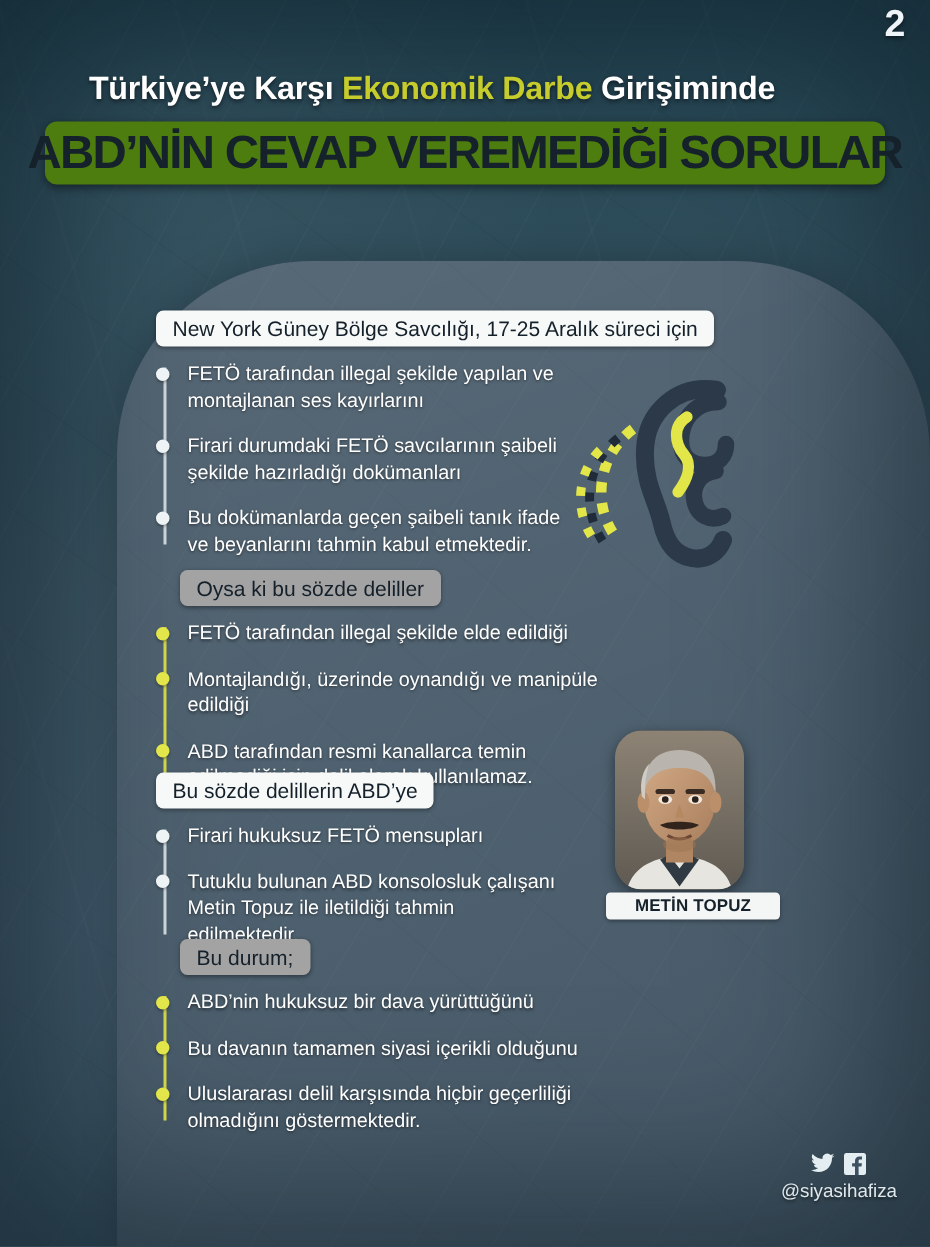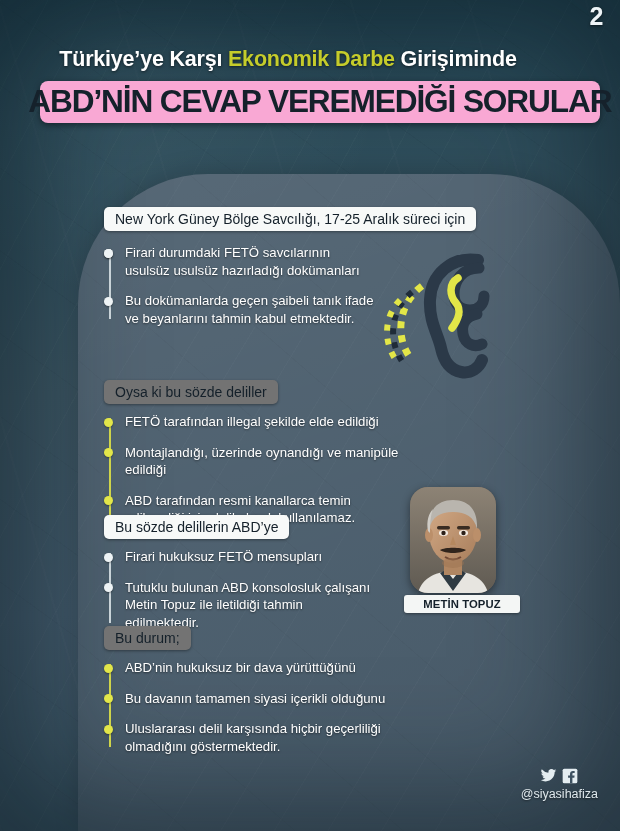--- a/index.html
+++ b/index.html
@@ -46,23 +46,23 @@
     position:absolute; top:47px; left:0; width:576px;
     text-align:center;
     font-size:21.5px; font-weight:bold; color:#ffffff;
     text-shadow:0 1px 3px rgba(0,0,0,.55);
     letter-spacing:-0.2px;
     white-space:nowrap;
   }
   #subtitle .hl{ color:#c5cc2b; }
 
   #titlebar{
-    position:absolute; top:81px; left:40px;
+    position:absolute; top:81px; left:30px;
     width:560px; height:42px;
-    background:#f9a8d4;
+    background:#4d7c0f;
     border-radius:8px;
     box-shadow:0 2px 6px rgba(0,0,0,.45);
     display:flex; align-items:center; justify-content:center;
   }
   #titlebar span{
     font-size:31px; font-weight:bold; color:#15212b;
     letter-spacing:-1.1px;
     transform:scaleX(1.02);
     white-space:nowrap;
   }
@@ -91,21 +91,21 @@
     display:inline-block;
     padding:3.5px 11px 4.5px 11px;
     border-radius:5px;
     font-size:14px; font-weight:normal;
     color:#14202a;
     white-space:nowrap;
     box-shadow:0 1px 3px rgba(0,0,0,.38);
     position:relative; z-index:3;
   }
   .pill.white{ background:#f7f9f8; }
-  .pill.yellow{ background:#737373; }
+  .pill.yellow{ background:#a3a3a3;margin-left:16px; }
 
   .bullets{ position:relative; margin-top:9px; padding-left:21px; }
   .bullets .spine{
     position:absolute; left:4.5px; top:5px; bottom:8px; width:2px;
   }
   .bullets.white .spine{ background:#c9d3d8; }
   .bullets.yellow .spine{ background:#cfd44a; }
 
   .bullet{ position:relative; margin-bottom:13px; }
   .bullet:last-child{ margin-bottom:0; }
@@ -176,24 +176,25 @@
 <div id="titlebar">
   <span>ABD’NİN CEVAP VEREMEDİĞİ SORULAR</span>
 </div>
 
 <div class="section" style="top:207px;">
   <span class="pill white">New York Güney Bölge Savcılığı, 17-25 Aralık süreci için</span>
   <div class="bullets white">
     <div class="spine"></div>
     <div class="bullet">
       <span class="dot"></span>
-    </div>
-    <div class="bullet">
-      <span class="dot"></span>
-      <div class="btext" style="max-width:250px;">Firari durumdaki FETÖ savcılarının usulsüz usulsüz hazırladığı dokümanları</div>
+      <div class="btext" style="max-width:250px;">FETÖ tarafından illegal şekilde yapılan ve montajlanan ses kayırlarını</div>
+    </div>
+    <div class="bullet">
+      <span class="dot"></span>
+      <div class="btext" style="max-width:250px;">Firari durumdaki FETÖ savcılarının şaibeli şekilde hazırladığı dokümanları</div>
     </div>
     <div class="bullet">
       <span class="dot"></span>
       <div class="btext" style="max-width:250px;">Bu dokümanlarda geçen şaibeli tanık ifade ve beyanlarını tahmin kabul etmektedir.</div>
     </div>
   </div>
 </div>
 
 <div id="ear">
   <svg width="140" height="132" viewBox="0 0 140 132" xmlns="http://www.w3.org/2000/svg">

